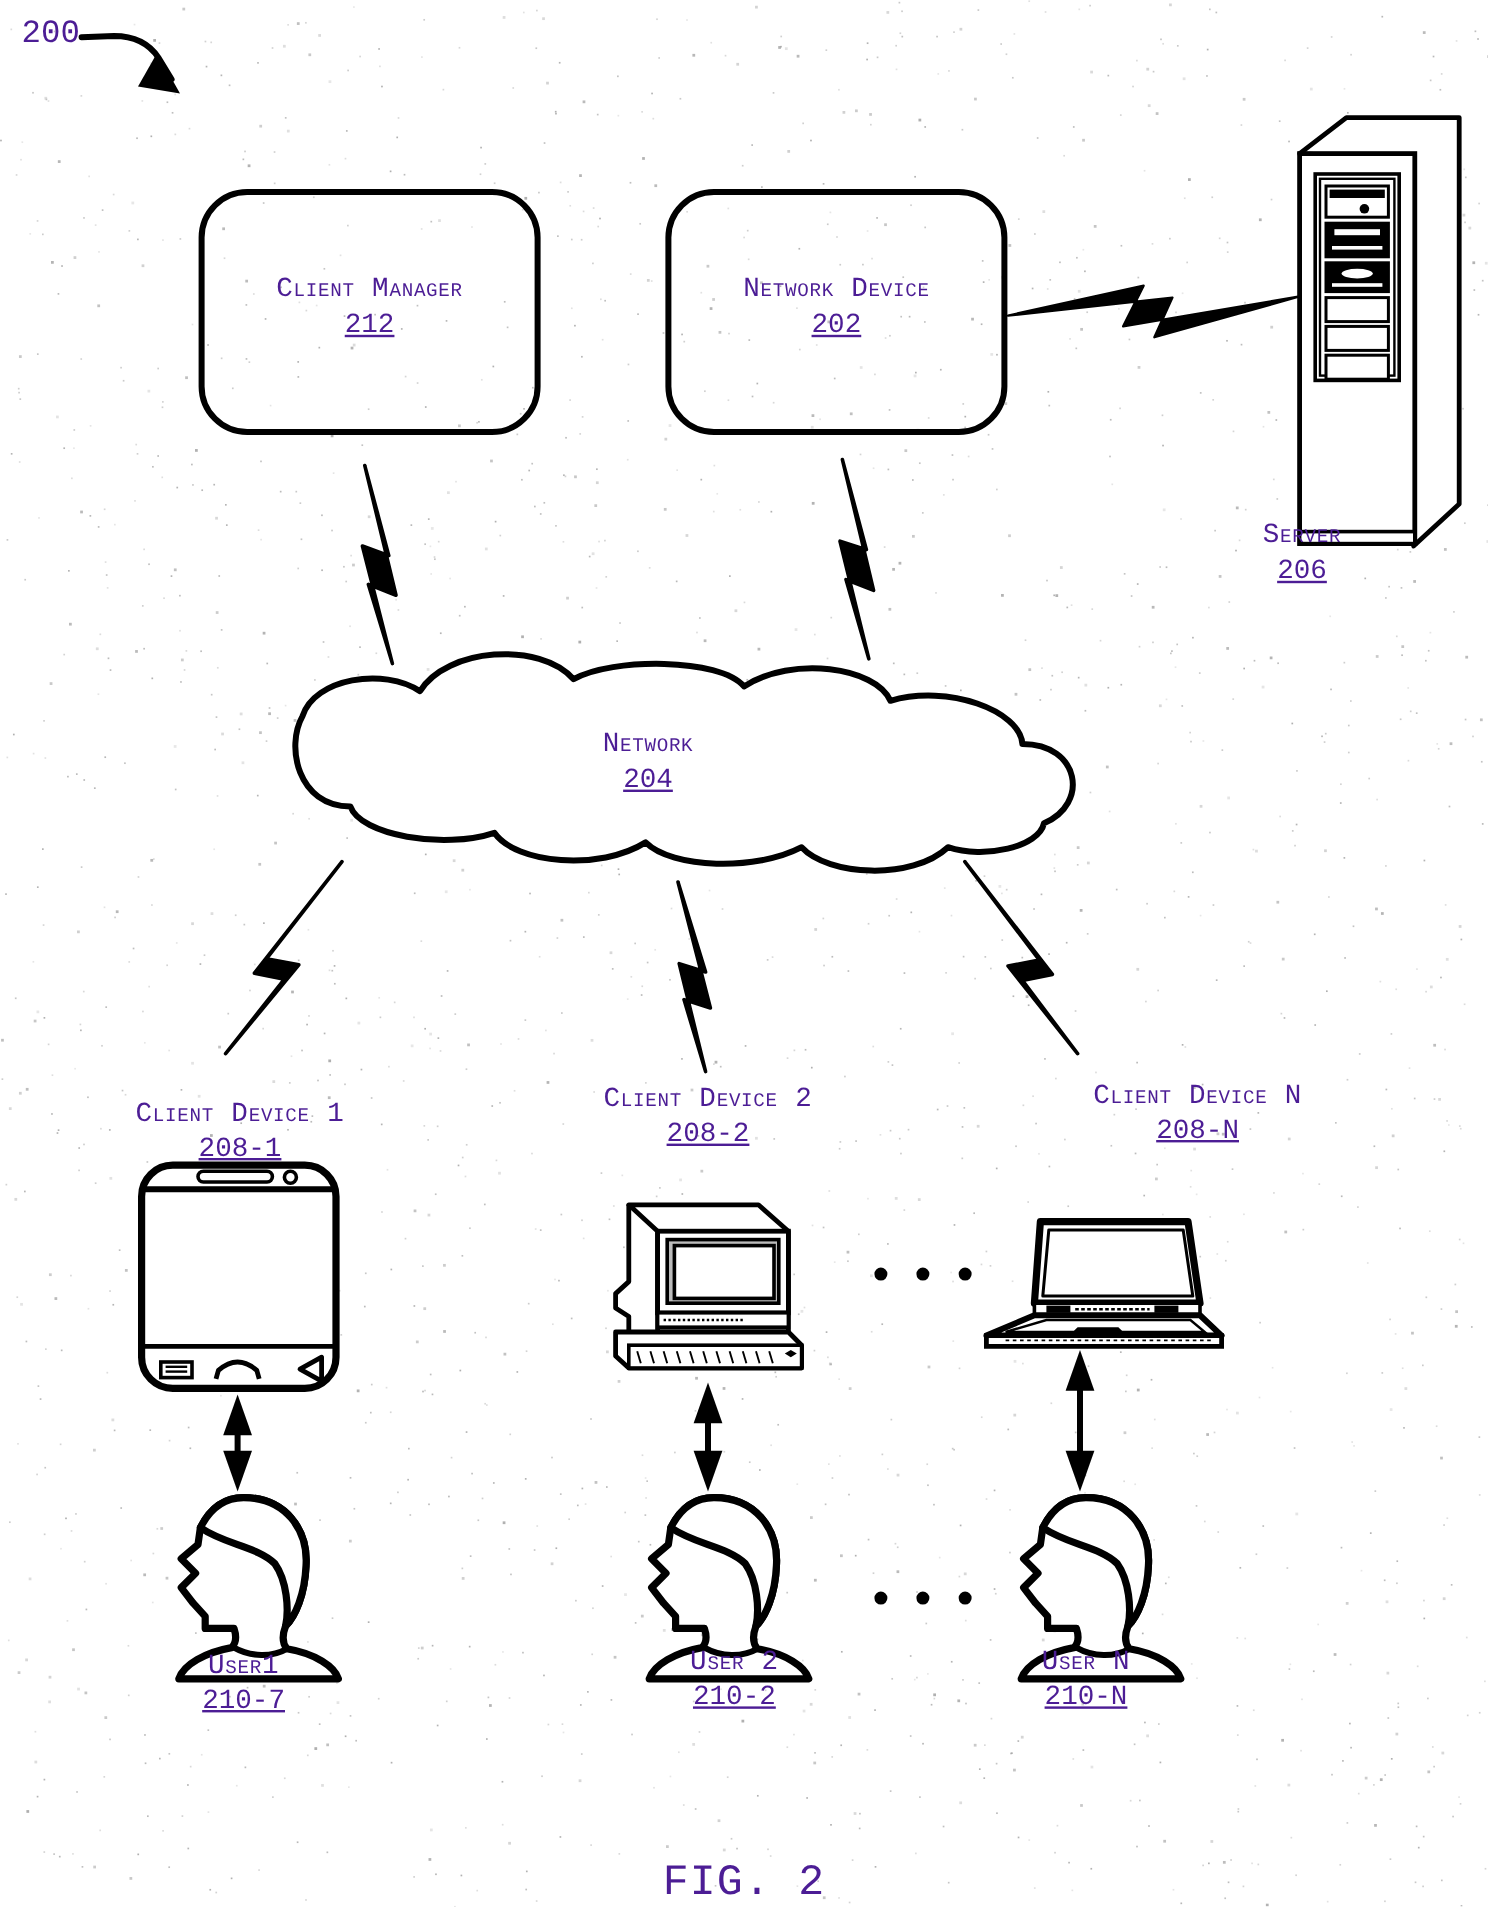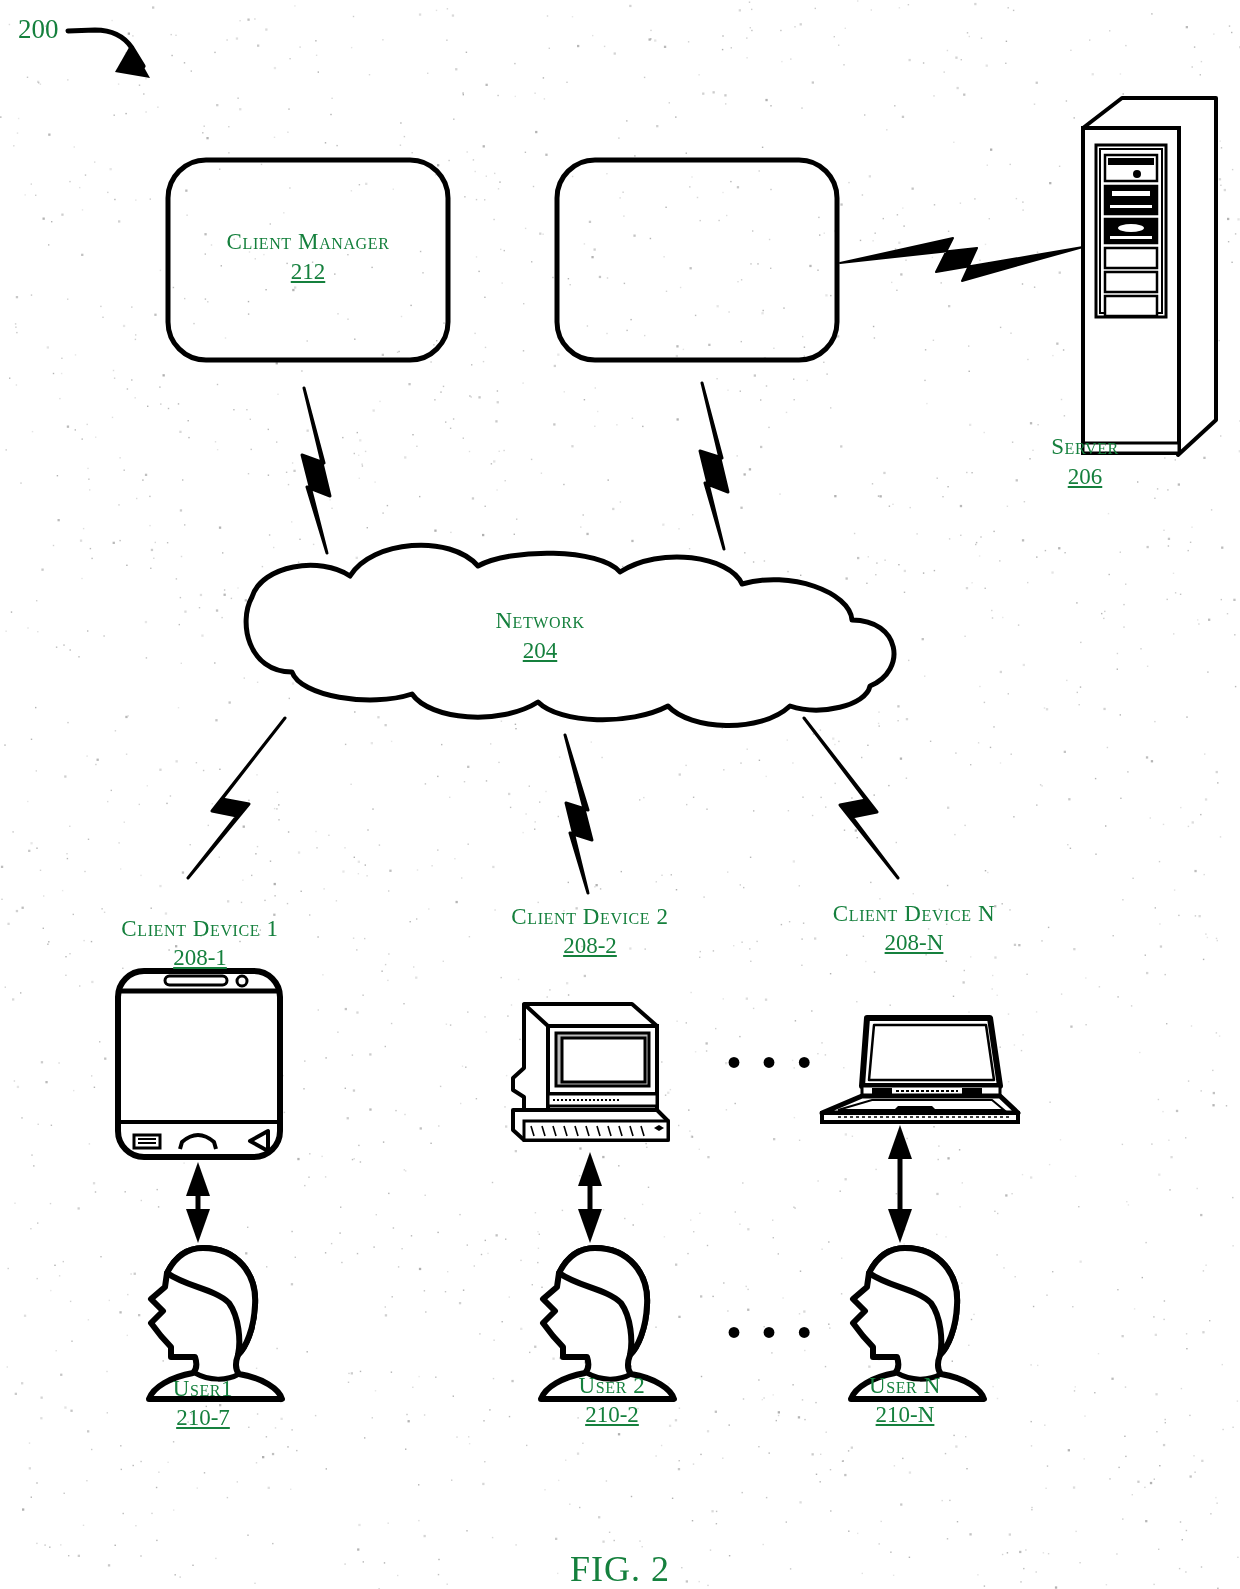--- a/index.html
+++ b/index.html
@@ -27,25 +27,25 @@
   .svg-layer {
     position: absolute;
     left: 0;
     top: 0;
     width: 1240px;
     height: 1589px;
   }
   
   .lbl {
     position: absolute;
-    color: #15803d;
+    color: #4c1d95;
     text-align: center;
     line-height: 1.18;
     white-space: nowrap;
-    font-family: Liberation Serif, serif;
+    font-family: Liberation Mono, monospace;
   }
   
   .sc {
     font-variant: small-caps;
     letter-spacing: 0.6px;
   }
   .ref {
     text-decoration: underline;
     text-underline-offset: 2px;
     font-variant: normal;
@@ -2427,20 +2427,24 @@
 
   </svg>
 
   <div class="lbl tagnum" style="left:18px; top:14px; text-align:left;">200</div>
 
   <div class="lbl" style="left:168px; top:228px; width:280px;">
     <div class="sc boxlabel">Client Manager</div>
     <div class="boxref ref">212</div>
   </div>
 
+  <div class="lbl" style="left:557px; top:228px; width:280px;">
+    <div class="sc boxlabel">Network Device</div>
+    <div class="boxref ref">202</div>
+  </div>
 
   <div class="lbl" style="left:1000px; top:433px; width:170px;">
     <div class="sc boxlabel">Server</div>
     <div class="boxref ref">206</div>
   </div>
 
   <div class="lbl" style="left:430px; top:607px; width:220px;">
     <div class="sc boxlabel">Network</div>
     <div class="boxref ref">204</div>
   </div>
@@ -2448,21 +2452,21 @@
   <div class="lbl" style="left:70px; top:915px; width:260px;">
     <div class="sc devlabel">Client Device 1</div>
     <div class="devref ref">208-1</div>
   </div>
 
   <div class="lbl" style="left:460px; top:903px; width:260px;">
     <div class="sc devlabel">Client Device 2</div>
     <div class="devref ref">208-2</div>
   </div>
 
-  <div class="lbl" style="left:784px; top:900px; width:260px;">
+  <div class="lbl" style="left:868px; top:900px; width:260px;">
     <div class="sc devlabel">Client Device N</div>
     <div class="devref ref">208-N</div>
   </div>
 
   <div class="ellipsis" style="left:727px; top:1042px;">• • •</div>
 
   <div class="ellipsis" style="left:727px; top:1312px;">• • •</div>
 
   <div class="lbl" style="left:113px; top:1375px; width:180px;">
     <div class="sc userlabel">User1</div>

